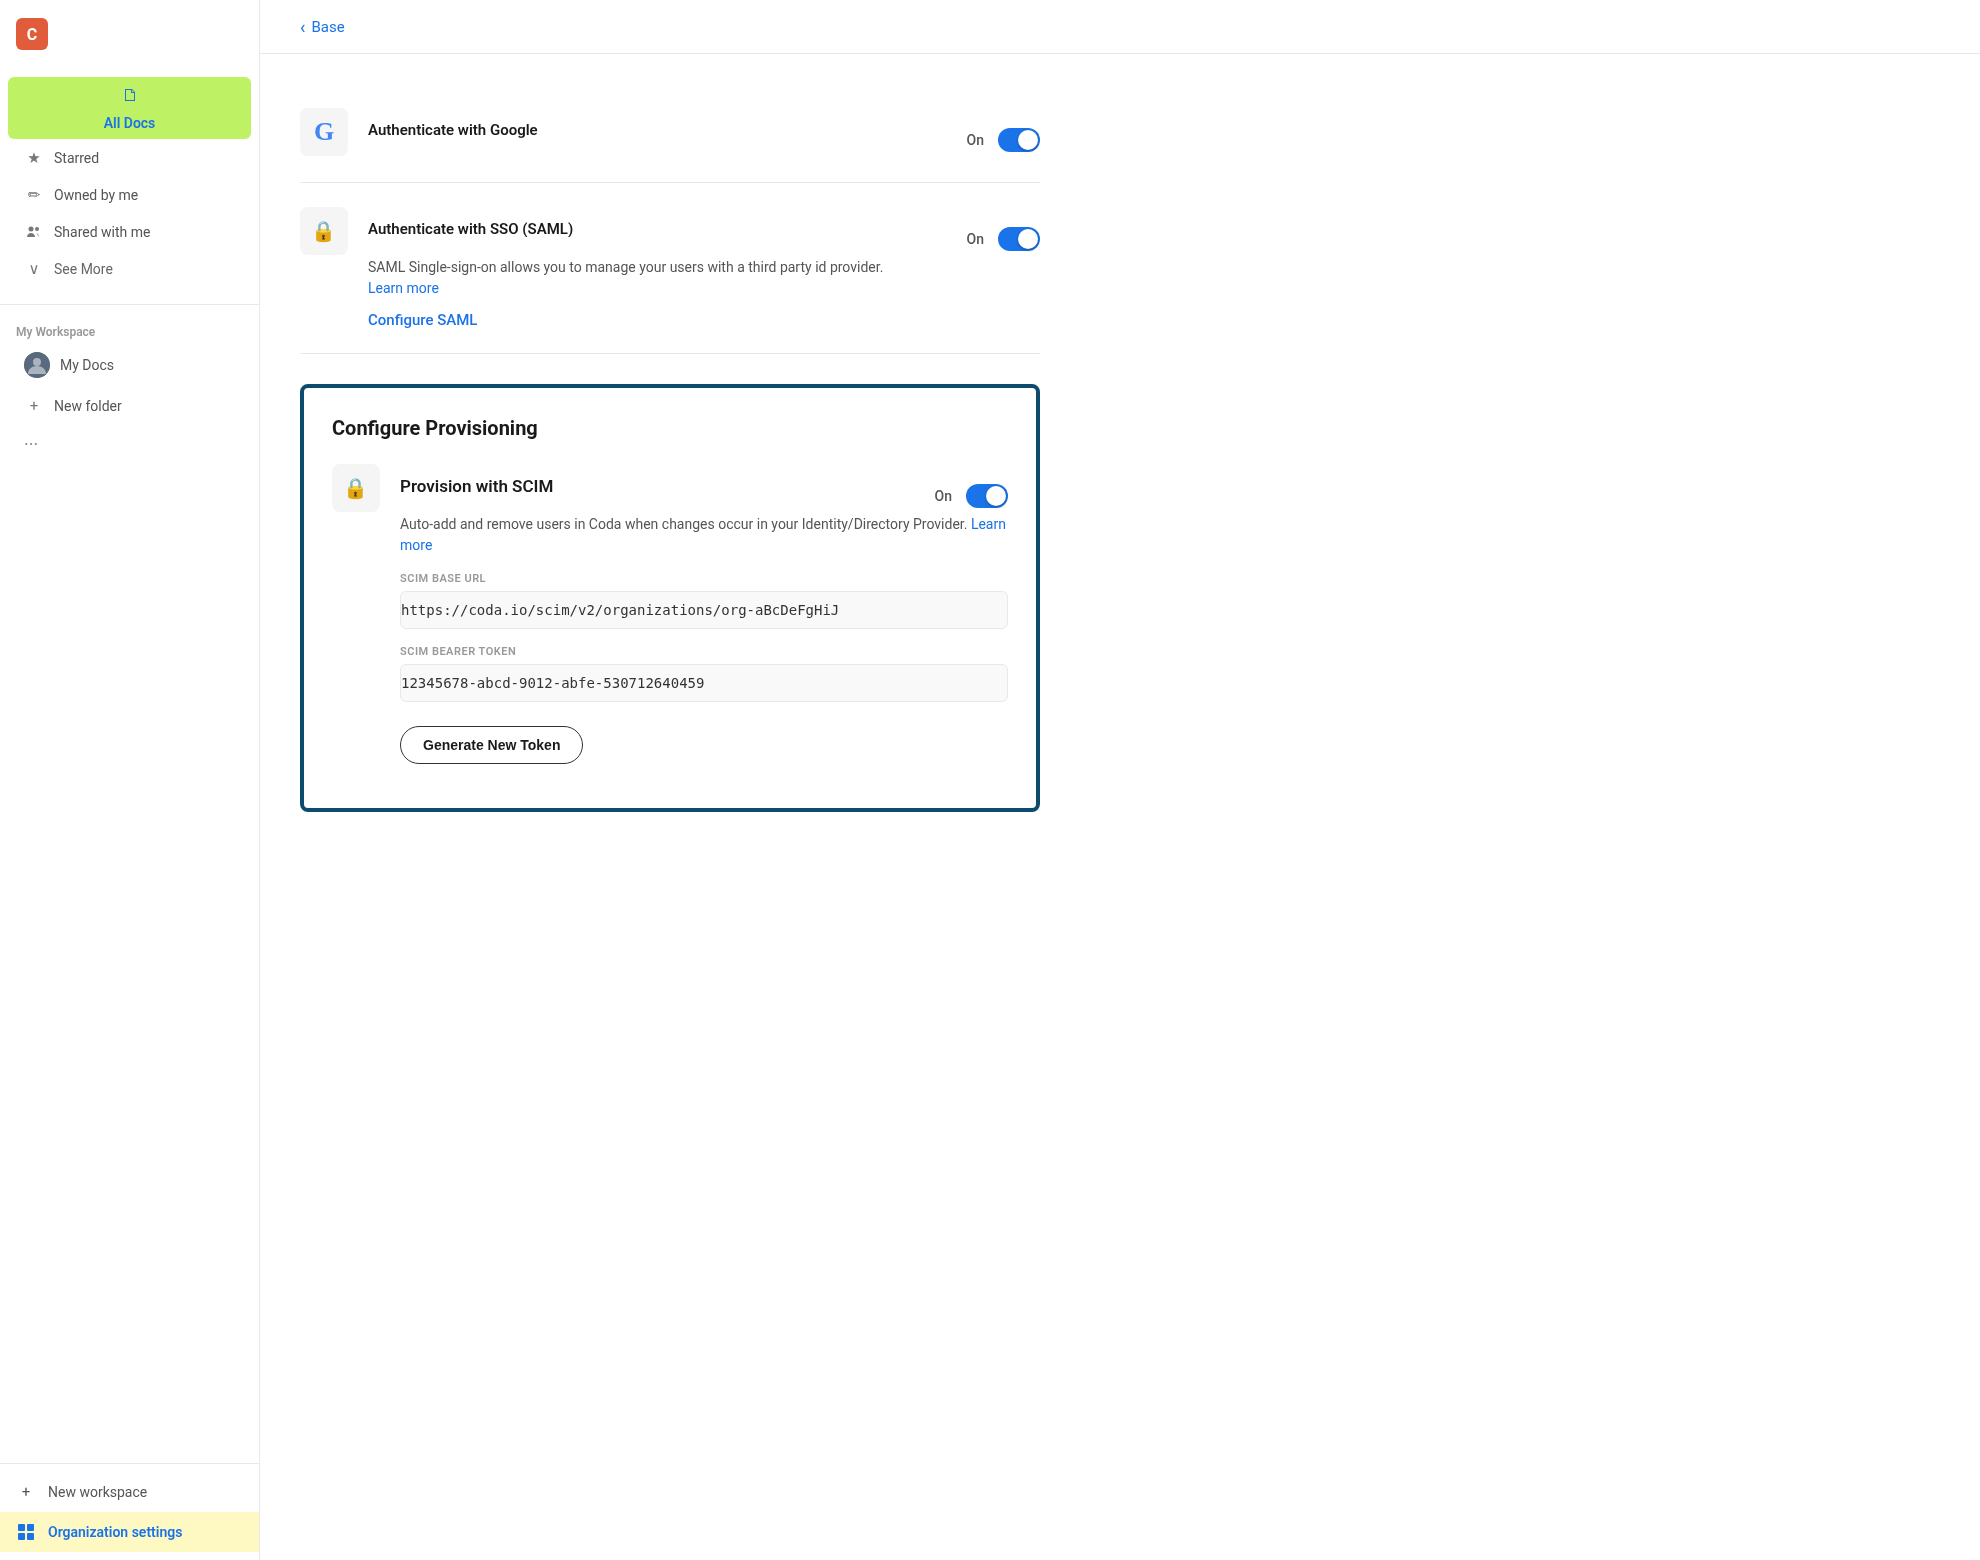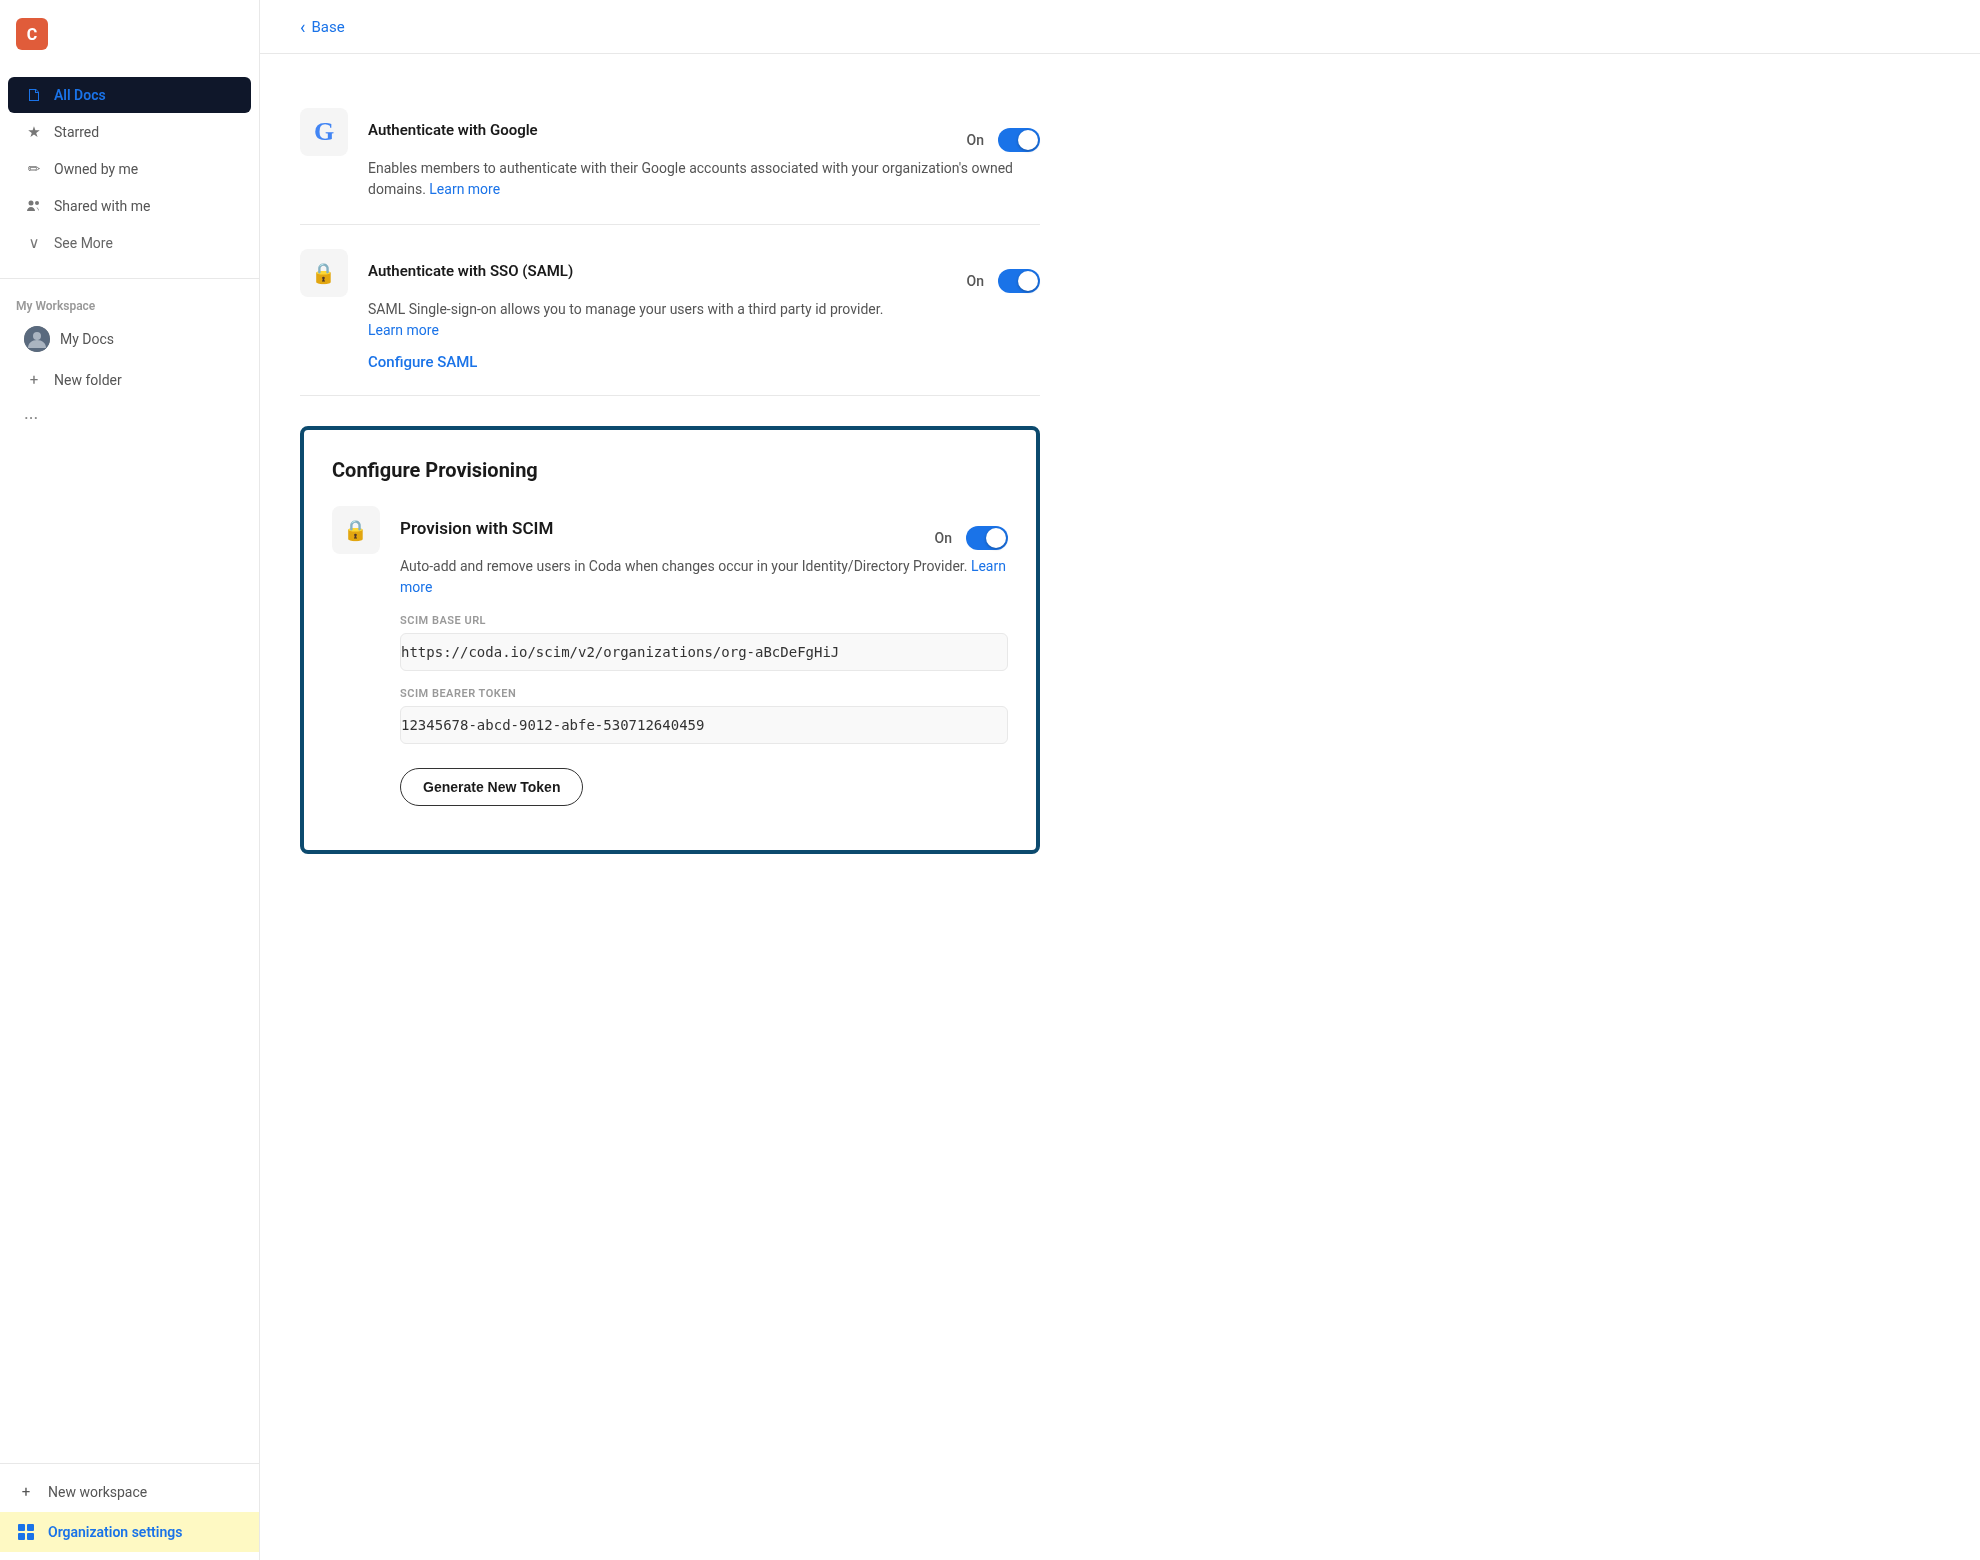--- a/index.html
+++ b/index.html
@@ -46,22 +46,23 @@
       align-items: center;
       padding: 8px 16px;
       cursor: pointer;
       border-radius: 6px;
       margin: 1px 8px;
       color: #555;
       gap: 10px;
     }
 
     .sidebar-item.active {
-      background: #0f172a;
-      color: #1a73e8;
+      background: #bef264;
+      color: #1a73e8;
+      flex-direction: column;
     }
 
     .sidebar-item-icon {
       width: 20px;
       height: 20px;
       display: flex;
       align-items: center;
       justify-content: center;
       font-size: 15px;
       color: #777;
@@ -493,24 +494,20 @@
         <div class="auth-item-content">
           <div class="auth-item-header">
             <span class="auth-item-title">Authenticate with Google</span>
             <div class="auth-item-toggle-area">
               <span class="toggle-label">On</span>
               <div class="toggle-switch">
                 <div class="toggle-knob"></div>
               </div>
             </div>
           </div>
-          <div class="auth-item-desc">
-            <span>Enables members to authenticate with their Google accounts associated with your organization's owned domains.</span>
-            <a class="auth-item-link">Learn more</a>
-          </div>
         </div>
       </div>
 
       <div class="auth-item">
         <div class="auth-icon-box">
           <span style="font-size:20px; color:#888;">🔒</span>
         </div>
         <div class="auth-item-content">
           <div class="auth-item-header">
             <span class="auth-item-title">Authenticate with SSO (SAML)</span>

